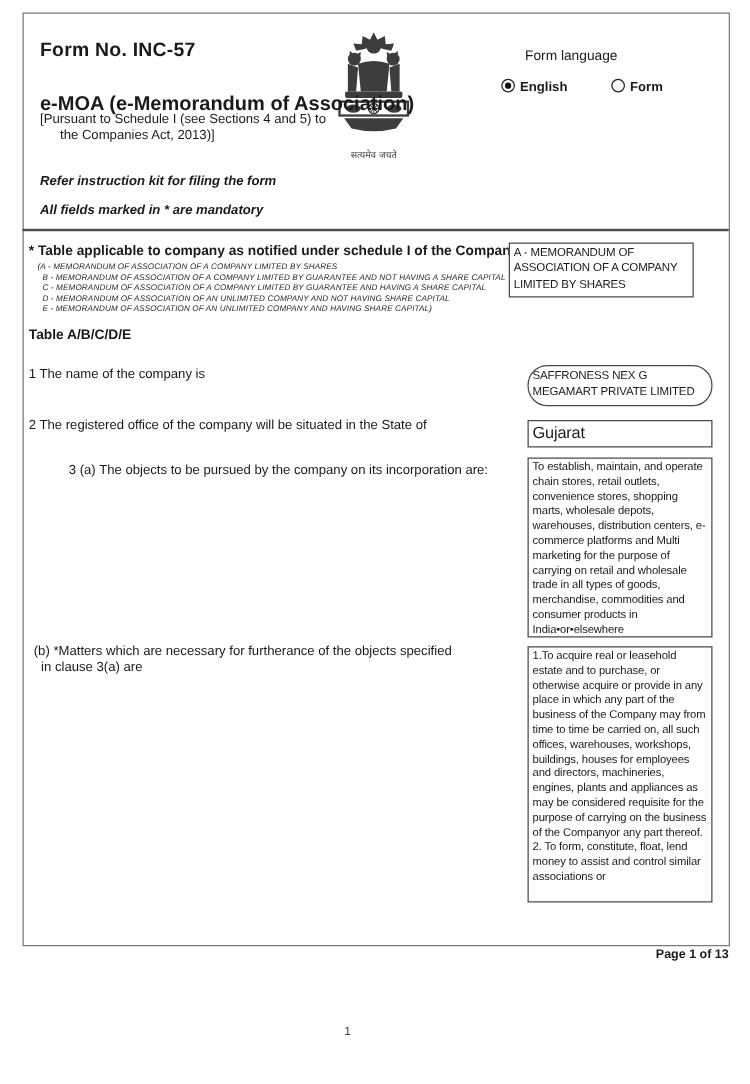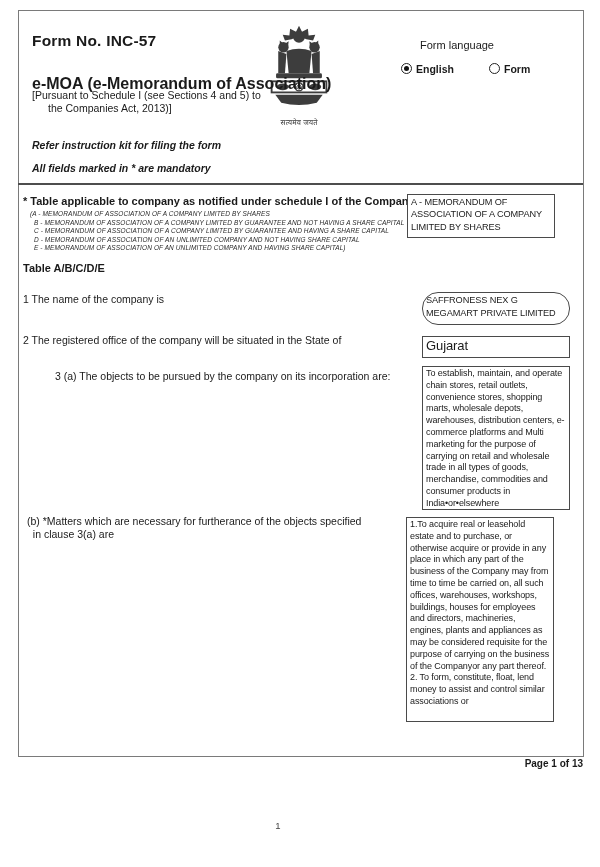--- a/index.html
+++ b/index.html
@@ -36,21 +36,21 @@
   .box-a    { left:407px; top:194px; width:140px; height:40px; font-size:9.2px; line-height:12.3px; }
   .table-heading { left:23px; top:262px; font-size:11px; font-weight:700; }
   .field-label { font-size:10.5px; }
   .label1 { left:23px; top:293px; }
   .box-name { left:422px; top:292px; width:140px; height:29px; font-size:9.2px; line-height:13px;border-radius:16px; }
   .label2 { left:23px; top:334px; }
   .box-state { left:422px; top:336px; width:140px; height:18px; font-size:13px; line-height:15px; }
   .label3a { left:27px; top:370px;margin-left:28px; }
   .box-3a { left:422px; top:366px; width:140px; height:140px; }
   .label3b { left:27px; top:515px; width:384px; line-height:13px; white-space:pre-wrap; }
-  .box-3b { left:406px; top:517px; width:140px; height:201px; }
+  .box-3b { left:422px; top:517px; width:140px; height:201px; }
   .footer-page { left:440px; top:758px; width:143px; text-align:right; font-size:10px; font-weight:700; }
   .page-num { left:0; top:820px; width:556px; text-align:center; font-size:9.5px; color:#444; }
 </style>
 </head>
 <body>
 
 <div class="canvas">
 
   <div class="abs page-border"></div>
 

